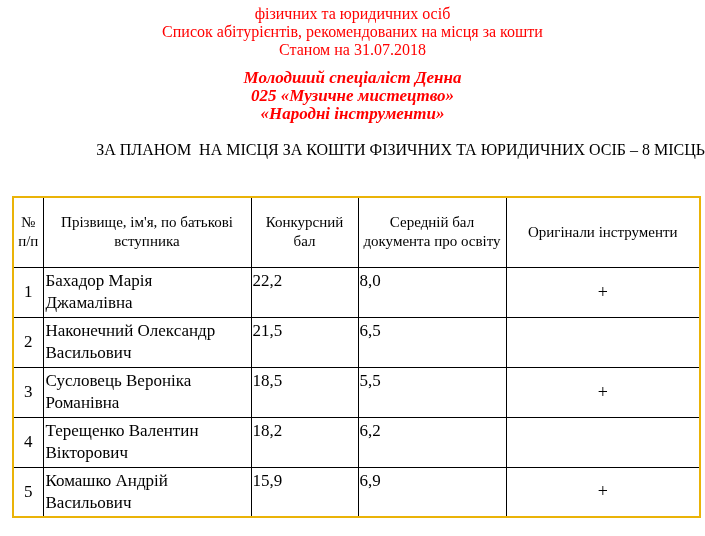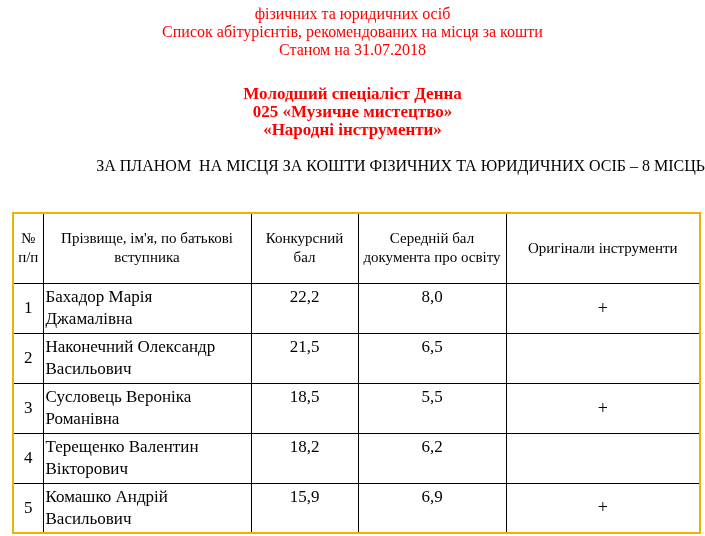--- a/index.html
+++ b/index.html
@@ -12,21 +12,21 @@
     overflow: hidden;
   }
   .page { width: 705px; height: 536px; }
 
   .titles { text-align: center; padding-top: 5px; }
   .red-line {
     color: #FF0000;
     font-size: 16px;
     line-height: 18px;
   }
-  .subtitle-block { margin-top: 26px; }
+  .subtitle-block { margin-top: 10px; font-style: italic; }
   .red-bold {
     color: #FF0000;
     font-weight: bold;
     font-size: 17px;
     line-height: 18px;
   }
   .plan-line {
     margin-top: 17px;
     font-size: 16px;
     line-height: 20px;
@@ -67,21 +67,21 @@
   td.cell-name {
     font-size: 17px;
     line-height: 22px;
     text-align: left;
     vertical-align: middle;
     padding: 0 14px 0 2px;
   }
   td.cell-score {
     font-size: 17px;
     line-height: 22px;
-    text-align: center;
+    text-align: left;
     vertical-align: top;
     padding-top: 2px;
   }
   td.cell-orig {
     font-size: 18px;
     text-align: center;
     vertical-align: middle;
   }
 </style>
 </head>

